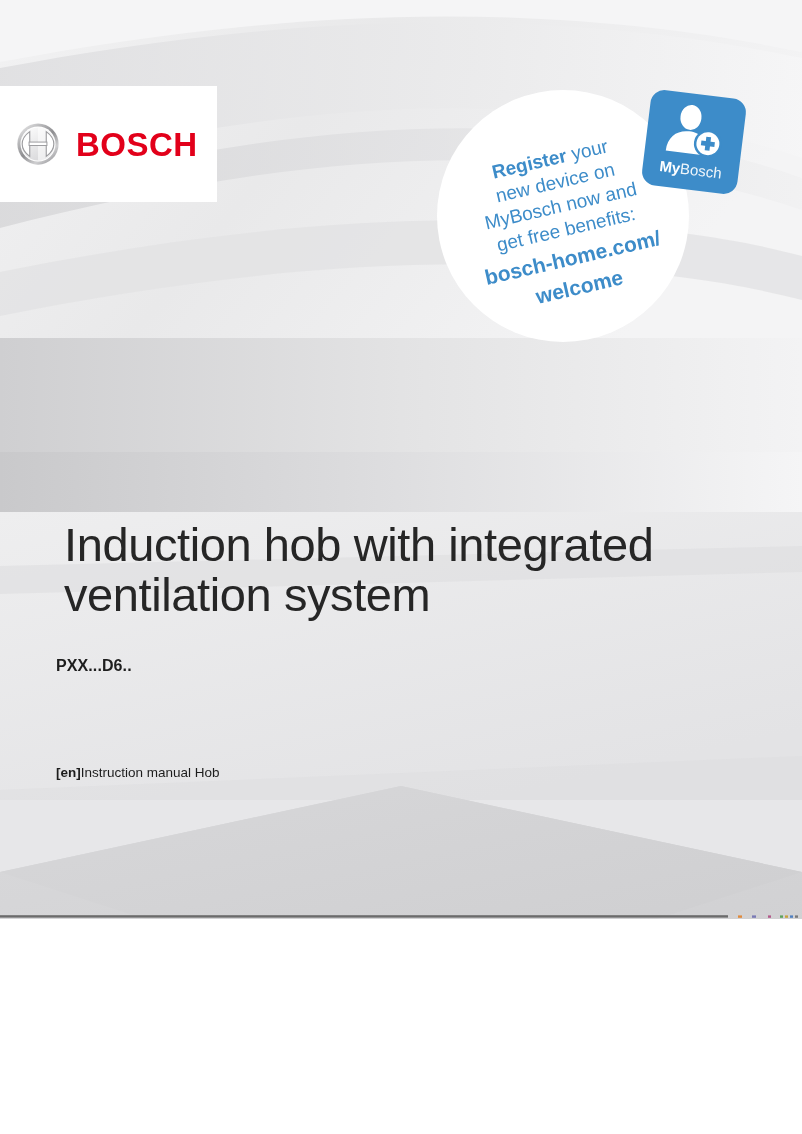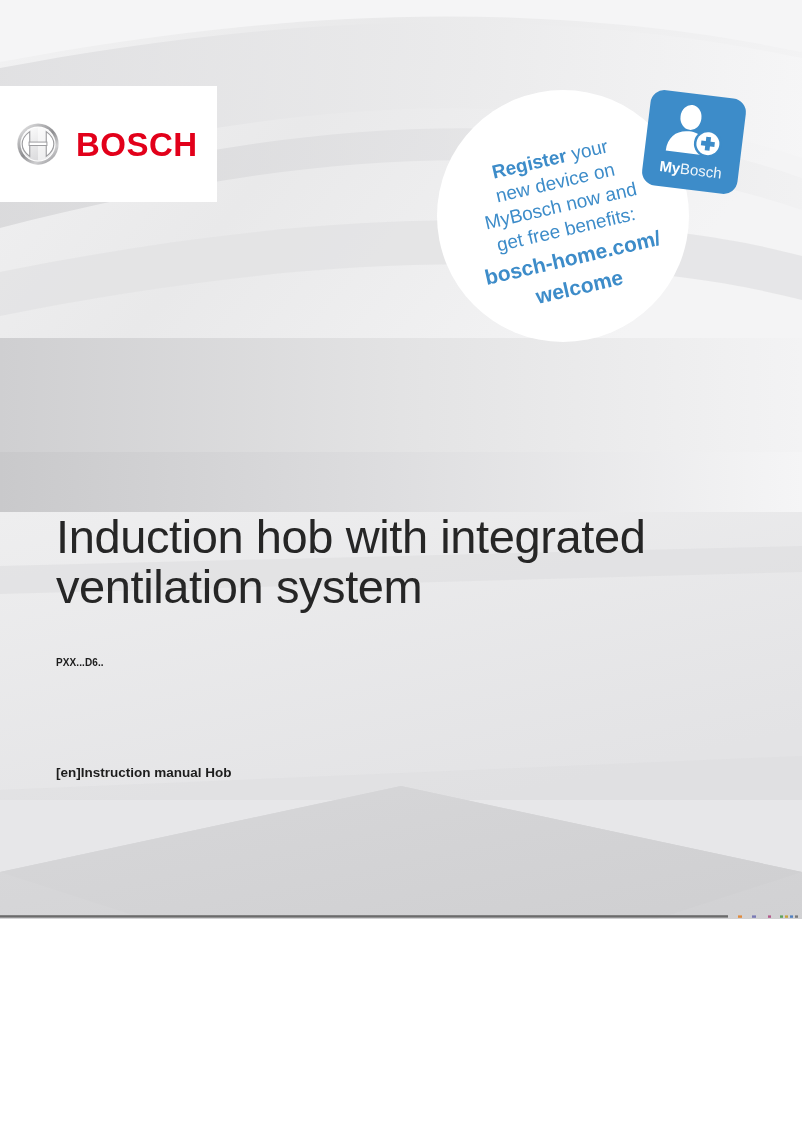--- a/index.html
+++ b/index.html
@@ -138,52 +138,52 @@
 
   
   #title-area {
     position: absolute;
     left: 56px;
     top: 512px;
     width: 690px;
     z-index: 4;
   }
   #doc-title {
-    margin: 0;
+    margin: 8px;
     font-family: "Liberation Sans", sans-serif;
     font-weight: 300;
     font-size: 47px;
     line-height: 1.06;
     color: #262626;
     letter-spacing: -0.4px;
   }
   #model-number {
     position: absolute;
     left: 56px;
     top: 657px;
-    font-size: 10px;
+    font-size: 16px;
     font-weight: bold;
     color: #1d1d1d;
     letter-spacing: 0.1px;
     z-index: 4;
   }
   #lang-line {
     position: absolute;
     left: 56px;
     top: 765px;
     font-size: 13.5px;
     color: #1d1d1d;
     z-index: 4;
     white-space: nowrap;
   }
   #lang-line .tag {
     font-weight: bold;
   }
   #lang-line .desc {
-    font-weight: 700;
+    font-weight: 400;
   }
 
   
   #print-strip {
     position: absolute;
     left: 0;
     bottom: 0;
     width: 802px;
     height: 5px;
     z-index: 8;

